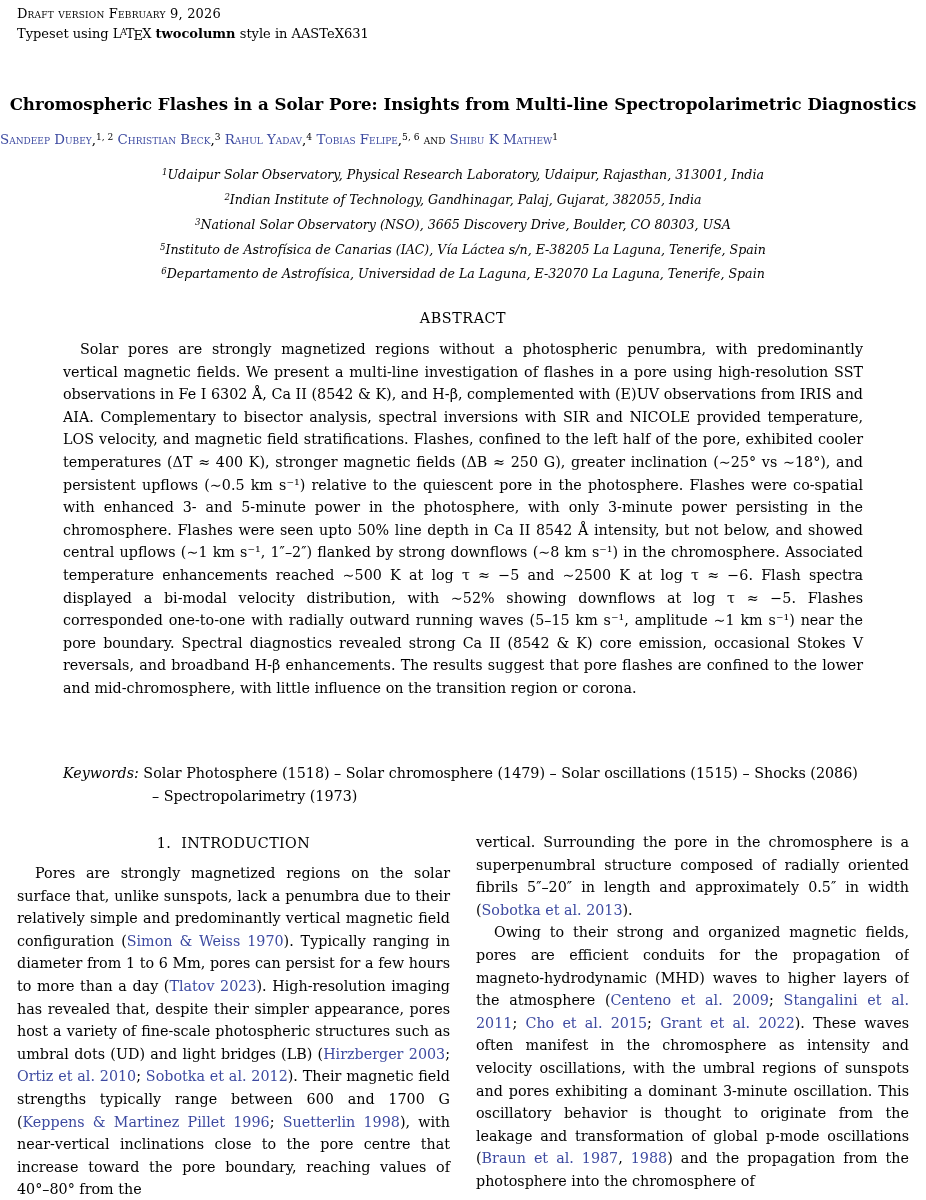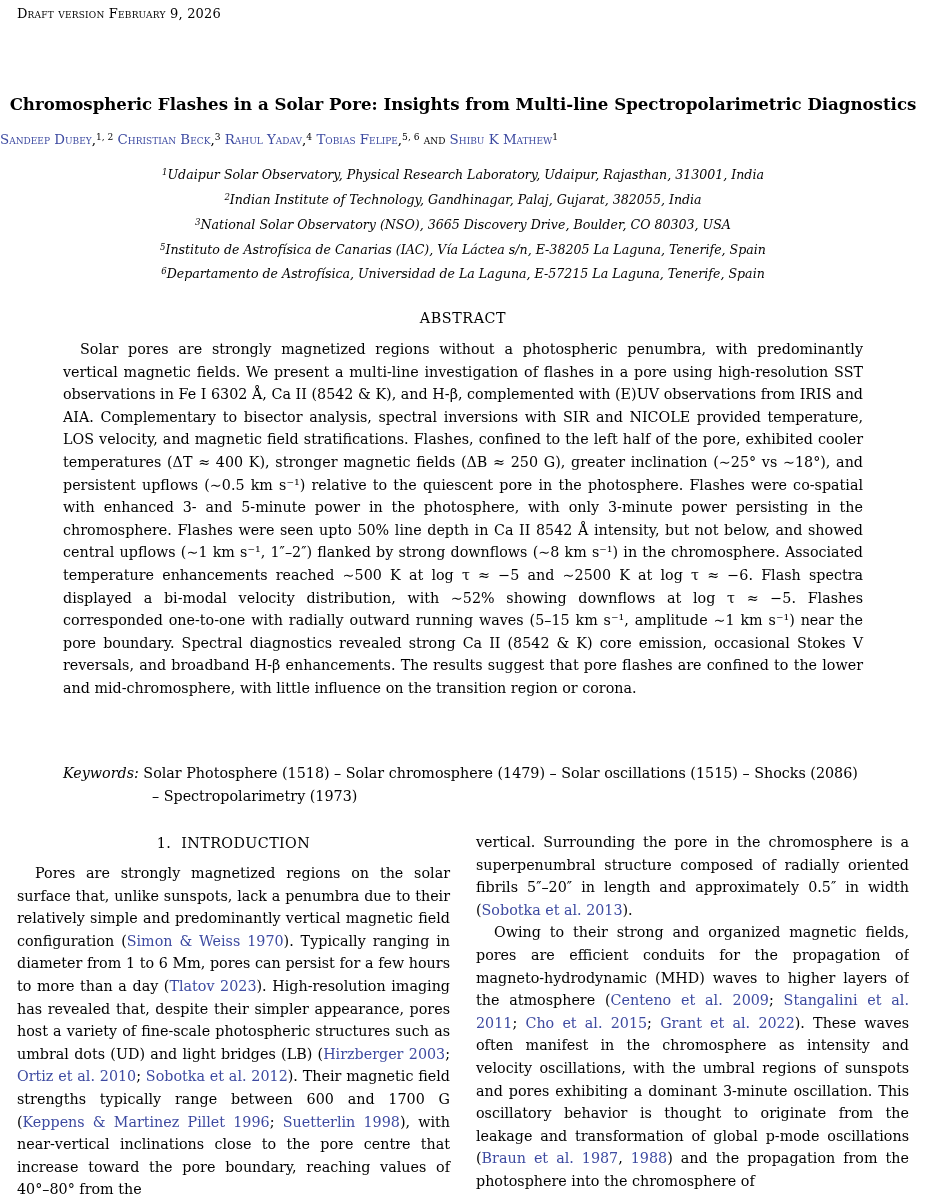--- a/index.html
+++ b/index.html
@@ -122,32 +122,33 @@
   .seg-latex-a { font-size: 66%; vertical-align: 0.30em; margin: 0 -0.10em 0 -0.12em; }
   .seg-latex-e { vertical-align: -0.21em; margin: 0 -0.07em; }
 </style>
 </head>
 <body>
 
 <div class="page">
 
   <div class="hdr">
     <div class="hdr-line1">Draft version February 9, 2026</div>
+    <div class="hdr-line2"><span>Typeset using L</span><span class="seg-latex-a">A</span><span>T</span><span class="seg-latex-e">E</span><span>X </span><span class="seg-bold">twocolumn</span><span> style in AASTeX631</span></div>
   </div>
 
   <div class="title">Chromospheric Flashes in a Solar Pore: Insights from Multi-line Spectropolarimetric Diagnostics</div>
 
   <div class="authors"><span class="seg-author">Sandeep Dubey</span><span>,</span><span class="seg-sup">1, 2</span><span> </span><span class="seg-author">Christian Beck</span><span>,</span><span class="seg-sup">3</span><span> </span><span class="seg-author">Rahul Yadav</span><span>,</span><span class="seg-sup">4</span><span> </span><span class="seg-author">Tobias Felipe</span><span>,</span><span class="seg-sup">5, 6</span><span> and </span><span class="seg-author">Shibu K Mathew</span><span class="seg-sup">1</span></div>
 
   <div class="affils">
     <div><span class="affil-sup">1</span><span>Udaipur Solar Observatory, Physical Research Laboratory, Udaipur, Rajasthan, 313001, India</span></div>
     <div><span class="affil-sup">2</span><span>Indian Institute of Technology, Gandhinagar, Palaj, Gujarat, 382055, India</span></div>
     <div><span class="affil-sup">3</span><span>National Solar Observatory (NSO), 3665 Discovery Drive, Boulder, CO 80303, USA</span></div>
     <div><span class="affil-sup">5</span><span>Instituto de Astrofísica de Canarias (IAC), Vía Láctea s/n, E-38205 La Laguna, Tenerife, Spain</span></div>
-    <div><span class="affil-sup">6</span><span>Departamento de Astrofísica, Universidad de La Laguna, E-57215 La Laguna, Tenerife, Spain</span></div>
+    <div><span class="affil-sup">6</span><span>Departamento de Astrofísica, Universidad de La Laguna, E-32070 La Laguna, Tenerife, Spain</span></div>
   </div>
 
   <div class="abs-head">ABSTRACT</div>
 
   <div class="abs-body">Solar pores are strongly magnetized regions without a photospheric penumbra, with predominantly vertical magnetic fields. We present a multi-line investigation of flashes in a pore using high-resolution SST observations in Fe I 6302 Å, Ca II (8542 &amp; K), and H-β, complemented with (E)UV observations from IRIS and AIA. Complementary to bisector analysis, spectral inversions with SIR and NICOLE provided temperature, LOS velocity, and magnetic field stratifications. Flashes, confined to the left half of the pore, exhibited cooler temperatures (ΔT ≈ 400 K), stronger magnetic fields (ΔB ≈ 250 G), greater inclination (∼25° vs ∼18°), and persistent upflows (∼0.5 km s⁻¹) relative to the quiescent pore in the photosphere. Flashes were co-spatial with enhanced 3- and 5-minute power in the photosphere, with only 3-minute power persisting in the chromosphere. Flashes were seen upto 50% line depth in Ca II 8542 Å intensity, but not below, and showed central upflows (∼1 km s⁻¹, 1″–2″) flanked by strong downflows (∼8 km s⁻¹) in the chromosphere. Associated temperature enhancements reached ∼500 K at log τ ≈ −5 and ∼2500 K at log τ ≈ −6. Flash spectra displayed a bi-modal velocity distribution, with ∼52% showing downflows at log τ ≈ −5. Flashes corresponded one-to-one with radially outward running waves (5–15 km s⁻¹, amplitude ∼1 km s⁻¹) near the pore boundary. Spectral diagnostics revealed strong Ca II (8542 &amp; K) core emission, occasional Stokes V reversals, and broadband H-β enhancements. The results suggest that pore flashes are confined to the lower and mid-chromosphere, with little influence on the transition region or corona.</div>
 
   <div class="keywords">
     <span class="kw-label">Keywords:</span><span> Solar Photosphere (1518) – Solar chromosphere (1479) – Solar oscillations (1515) – Shocks (2086) – Spectropolarimetry (1973)</span>
   </div>
 

